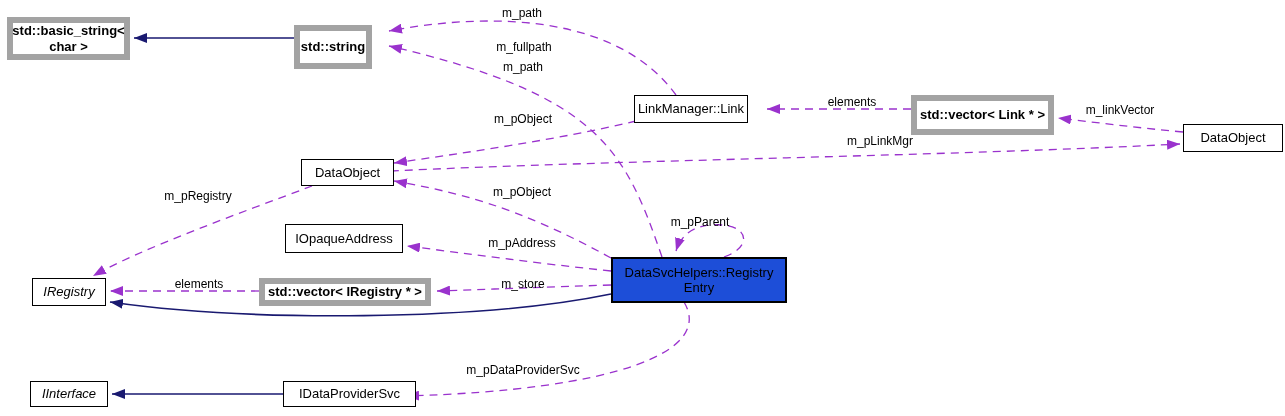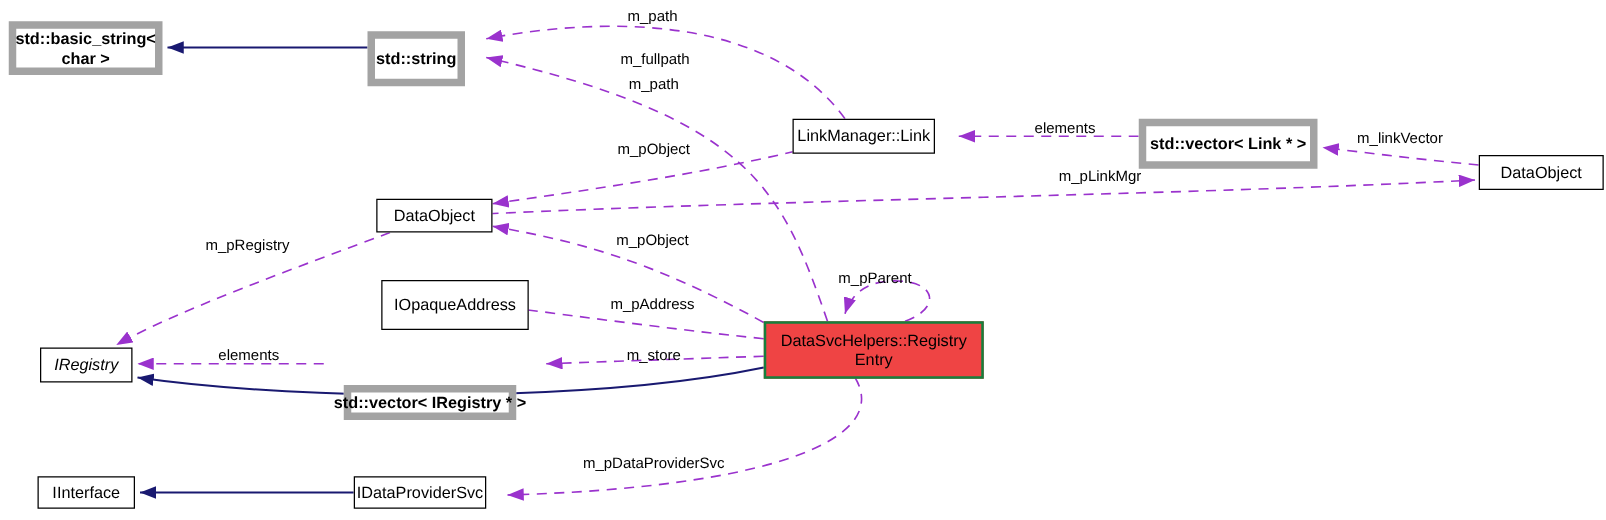--- a/index.html
+++ b/index.html
@@ -4,21 +4,21 @@
 <style>
   html,body{margin:0;padding:0;background:#ffffff;}
   .diagram{position:relative;width:1285px;height:416px;background:#ffffff;overflow:hidden;
            font-family:"Liberation Sans", sans-serif;}
   .edges{position:absolute;left:0;top:0;width:1285px;height:416px;}
   .node{position:absolute;box-sizing:border-box;display:flex;flex-direction:column;
         align-items:center;justify-content:center;text-align:center;
         background:#ffffff;border:1.5px solid #000000;font-size:13px;line-height:1.18;
         color:#000000;white-space:nowrap;}
   .node.tpl{border:6px solid #a3a3a3;font-weight:bold;}
-  .node.hl{background:#ef4444;border:2px solid #15803d;}
+  .node.hl{background:#1d4ed8;border:2px solid #000000;}
   .elabel{position:absolute;transform:translate(-50%,-50%);font-size:12px;color:#000000;
           white-space:nowrap;}
 </style>
 </head>
 <body>
 
 <div class="diagram">
 
   <svg class="edges" width="1285" height="416" viewBox="0 0 1285 416">
     <defs>
@@ -61,37 +61,37 @@
   </div>
   <div class="node tpl" style="left:911px;top:95px;width:143px;height:40px;">
     <span>std::vector&lt; Link * &gt;</span>
   </div>
   <div class="node" style="left:1183px;top:124px;width:100px;height:28px;">
     <span>DataObject</span>
   </div>
   <div class="node" style="left:301px;top:159px;width:93px;height:27px;">
     <span>DataObject</span>
   </div>
-  <div class="node" style="left:285px;top:224px;width:118px;height:40px;margin-left:20px;">
+  <div class="node" style="left:285px;top:224px;width:118px;height:29px;">
     <span>IOpaqueAddress</span>
   </div>
   <div class="node" style="left:32px;top:278px;width:74px;height:28px;font-style:italic;">
     <span>IRegistry</span>
   </div>
-  <div class="node tpl" style="left:275px;top:278px;width:138px;height:28px;margin-top:30px;">
+  <div class="node tpl" style="left:259px;top:278px;width:172px;height:28px;">
     <span>std::vector&lt; IRegistry * &gt;</span>
   </div>
   <div class="node hl" style="left:611px;top:257px;width:176px;height:46px;">
     <span>DataSvcHelpers::Registry</span>
     <span>Entry</span>
   </div>
-  <div class="node" style="left:30px;top:381px;width:78px;height:26px;">
+  <div class="node" style="left:30px;top:381px;width:78px;height:26px;font-style:italic;">
     <span>IInterface</span>
   </div>
-  <div class="node" style="left:283px;top:381px;width:106px;height:26px;">
+  <div class="node" style="left:283px;top:381px;width:133px;height:26px;">
     <span>IDataProviderSvc</span>
   </div>
 
   <div class="elabel" style="left:522px;top:13px;">m_path</div>
   <div class="elabel" style="left:524px;top:47px;">m_fullpath</div>
   <div class="elabel" style="left:523px;top:67px;">m_path</div>
   <div class="elabel" style="left:523px;top:119px;">m_pObject</div>
   <div class="elabel" style="left:852px;top:102px;">elements</div>
   <div class="elabel" style="left:1120px;top:110px;">m_linkVector</div>
   <div class="elabel" style="left:880px;top:141px;">m_pLinkMgr</div>

